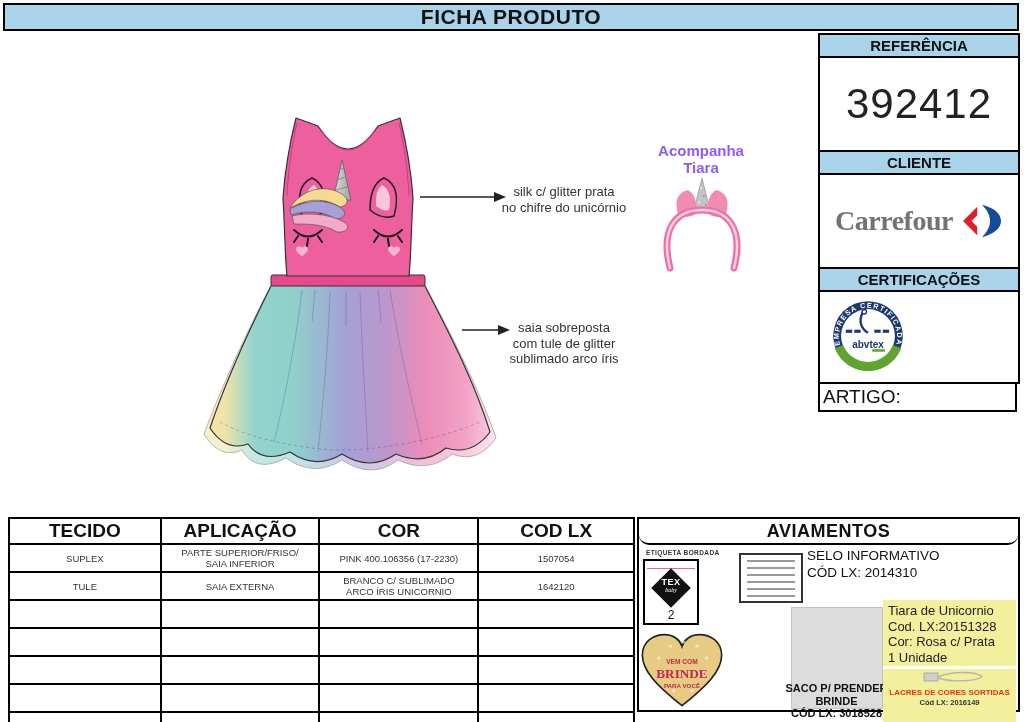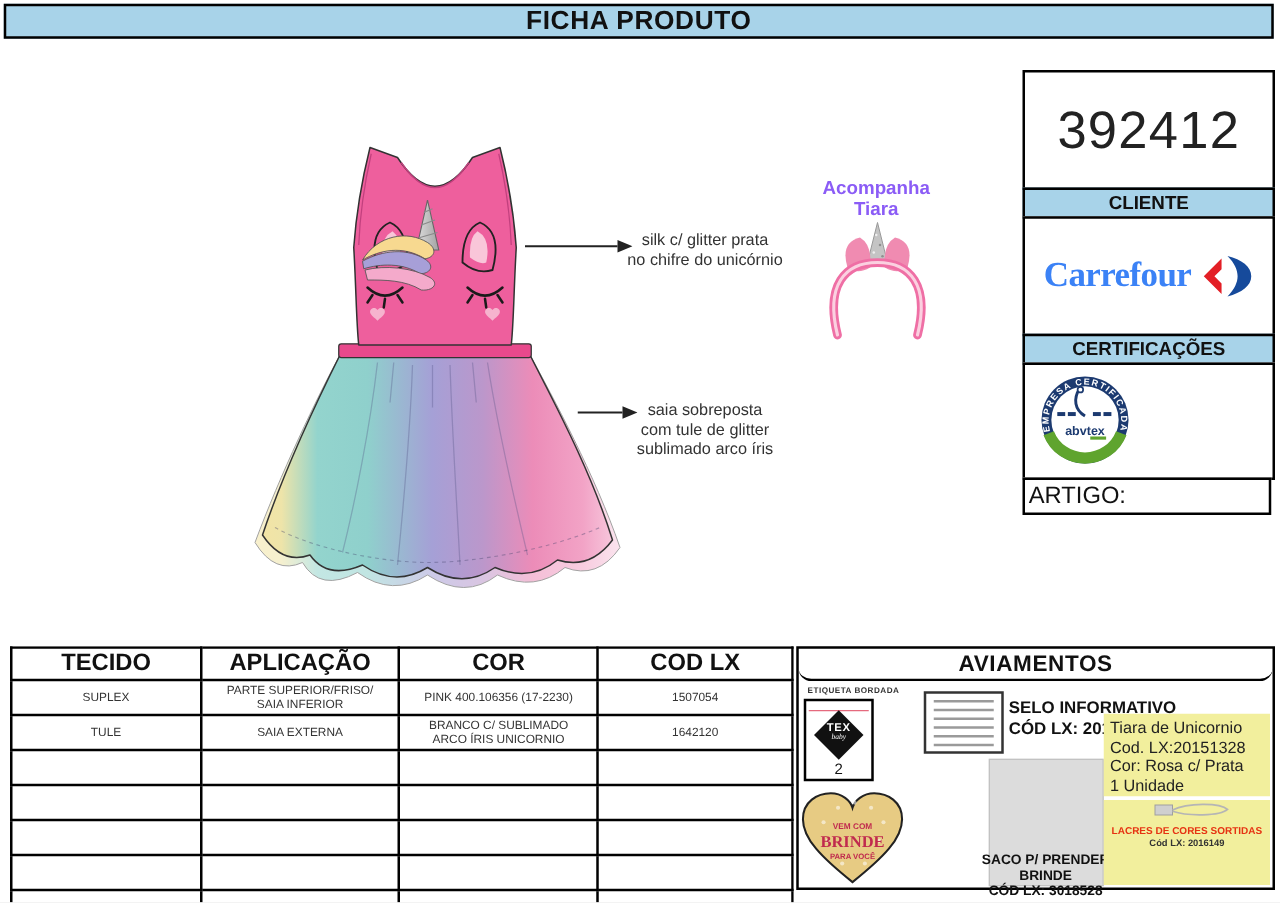--- a/index.html
+++ b/index.html
@@ -19,21 +19,21 @@
   
   .side-hdr,.side-box{position:absolute;left:818px;width:198px;border:2px solid #000;box-sizing:content-box;}
   .side-hdr{background:#a8d3e9;text-align:center;font-weight:bold;font-size:15px;}
   #hdr-ref{top:33px;height:21px;line-height:21px;}
   #box-ref{top:56px;height:92px;background:#fff;text-align:center;font-size:42px;letter-spacing:1px;line-height:92px;color:#222;}
   #hdr-cli{top:150px;height:21px;line-height:21px;}
   #box-cli{top:173px;height:92px;background:#fff;display:flex;align-items:center;justify-content:center;gap:8px;}
   #hdr-cert{top:267px;height:21px;line-height:21px;}
   #box-cert{top:290px;height:90px;background:#fff;}
   #box-artigo{top:382px;height:26px;background:#fff;font-size:19px;line-height:26px;padding-left:3px;width:192px;}
-  .carrefour-word{font-family:"Liberation Serif",serif;font-weight:bold;font-size:28px;color:#3b82f6;letter-spacing:-.5px;}
+  .carrefour-word{font-family:"Liberation Serif",serif;font-weight:bold;font-size:28px;color:#737373;letter-spacing:-.5px;}
 
   
   .note{position:absolute;font-size:13px;line-height:16px;color:#333;text-align:center;}
   #note-silk{left:498px;top:184px;width:132px;}
   #note-saia{left:494px;top:320px;width:140px;line-height:15.5px;}
   #tiara-caption{left:648px;top:142px;width:106px;font-weight:bold;font-size:15px;line-height:17px;color:#8b5cf6;}
   .arrow-svg{position:absolute;}
 
   
   .materials{position:absolute;left:8px;top:517px;width:627px;height:205px;overflow:hidden;}
@@ -51,38 +51,39 @@
   .tex-tag{position:absolute;left:4px;top:14px;width:52px;height:62px;background:#fff;border:2px solid #000000;}
   .tex-redline{position:absolute;left:2px;right:2px;top:7px;border-top:1px solid #e56a7e;}
   .tex-diamond{position:absolute;left:12px;top:13px;width:28px;height:28px;background:#111;transform:rotate(45deg);}
   .tex-text{position:absolute;left:0;top:17px;width:100%;text-align:center;color:#fff;}
   .tex-brand{font-size:9px;font-weight:bold;letter-spacing:.5px;display:block;line-height:9px;}
   .tex-sub{font-family:"Liberation Serif",serif;font-style:italic;font-size:6px;display:block;line-height:7px;}
   .tex-size{position:absolute;left:0;bottom:1px;width:100%;text-align:center;font-size:12px;color:#111;}
   .heart-badge{position:absolute;left:1px;top:88px;width:84px;height:76px;}
   .selo-icon{position:absolute;left:100px;top:8px;width:60px;height:46px;background:#fff;border:2px solid #333;}
   .selo-icon i{display:block;height:0;border-top:2px solid #9a9a9a;margin:5px 6px 0 6px;}
-  .selo-text{position:absolute;left:168px;top:12px;font-size:13.5px;line-height:17px;font-weight:bold;}
+  .selo-text{position:absolute;left:168px;top:2px;font-size:13.5px;line-height:17px;font-weight:normal;}
   .bag{position:absolute;left:152px;top:62px;width:90px;height:100px;background:#dcdcdc;border:1px solid #c2c2c2;}
   .saco-caption{position:absolute;left:130px;top:137px;width:135px;text-align:center;font-weight:bold;font-size:11px;line-height:12.5px;}
-  .note-yellow{position:absolute;background:#f2ef9d;box-sizing:border-box;}
+  .note-yellow{position:absolute;background:#f2ef9d;box-sizing:border-box;margin-top:29px;}
   #tiara-note{left:244px;top:26px;width:133px;height:66px;font-size:13px;line-height:15.5px;padding:3px 5px;color:#222;}
   #lacre-note{left:244px;top:95px;width:133px;height:68px;text-align:center;padding-top:1px;}
   #lacre-note .lacre-text{font-size:7.6px;line-height:9.2px;font-weight:bold;color:#222;}
   #lacre-note .lacre-highlight{font-size:8px;line-height:10px;font-weight:bold;color:#e63312;}
   #lacre-note .lacre-cod{font-size:7.5px;line-height:9px;font-weight:bold;color:#333;}
 </style>
 </head>
 <body>
 
 <div id="page">
 
   <div class="title-bar">FICHA PRODUTO</div>
 
 
+  <div class="side-hdr" id="hdr-ref">REFERÊNCIA</div>
   <div class="side-box" id="box-ref">392412</div>
   <div class="side-hdr" id="hdr-cli">CLIENTE</div>
   <div class="side-box" id="box-cli">
     <span class="carrefour-word">Carrefour</span>
     <svg width="42" height="38" viewBox="0 0 44 40">
       <path d="M2,20 L17,5 L17,14 L11,20 L17,26 L17,35 Z" fill="#e31f26"></path>
       <path d="M22,3 C34,6 42,12 42,20 C42,28 34,34 22,37 C28,31 30.5,25 30.5,20 C30.5,15 28,9 22,3 Z" fill="#164a9b"></path>
     </svg>
   </div>
   <div class="side-hdr" id="hdr-cert">CERTIFICAÇÕES</div>

